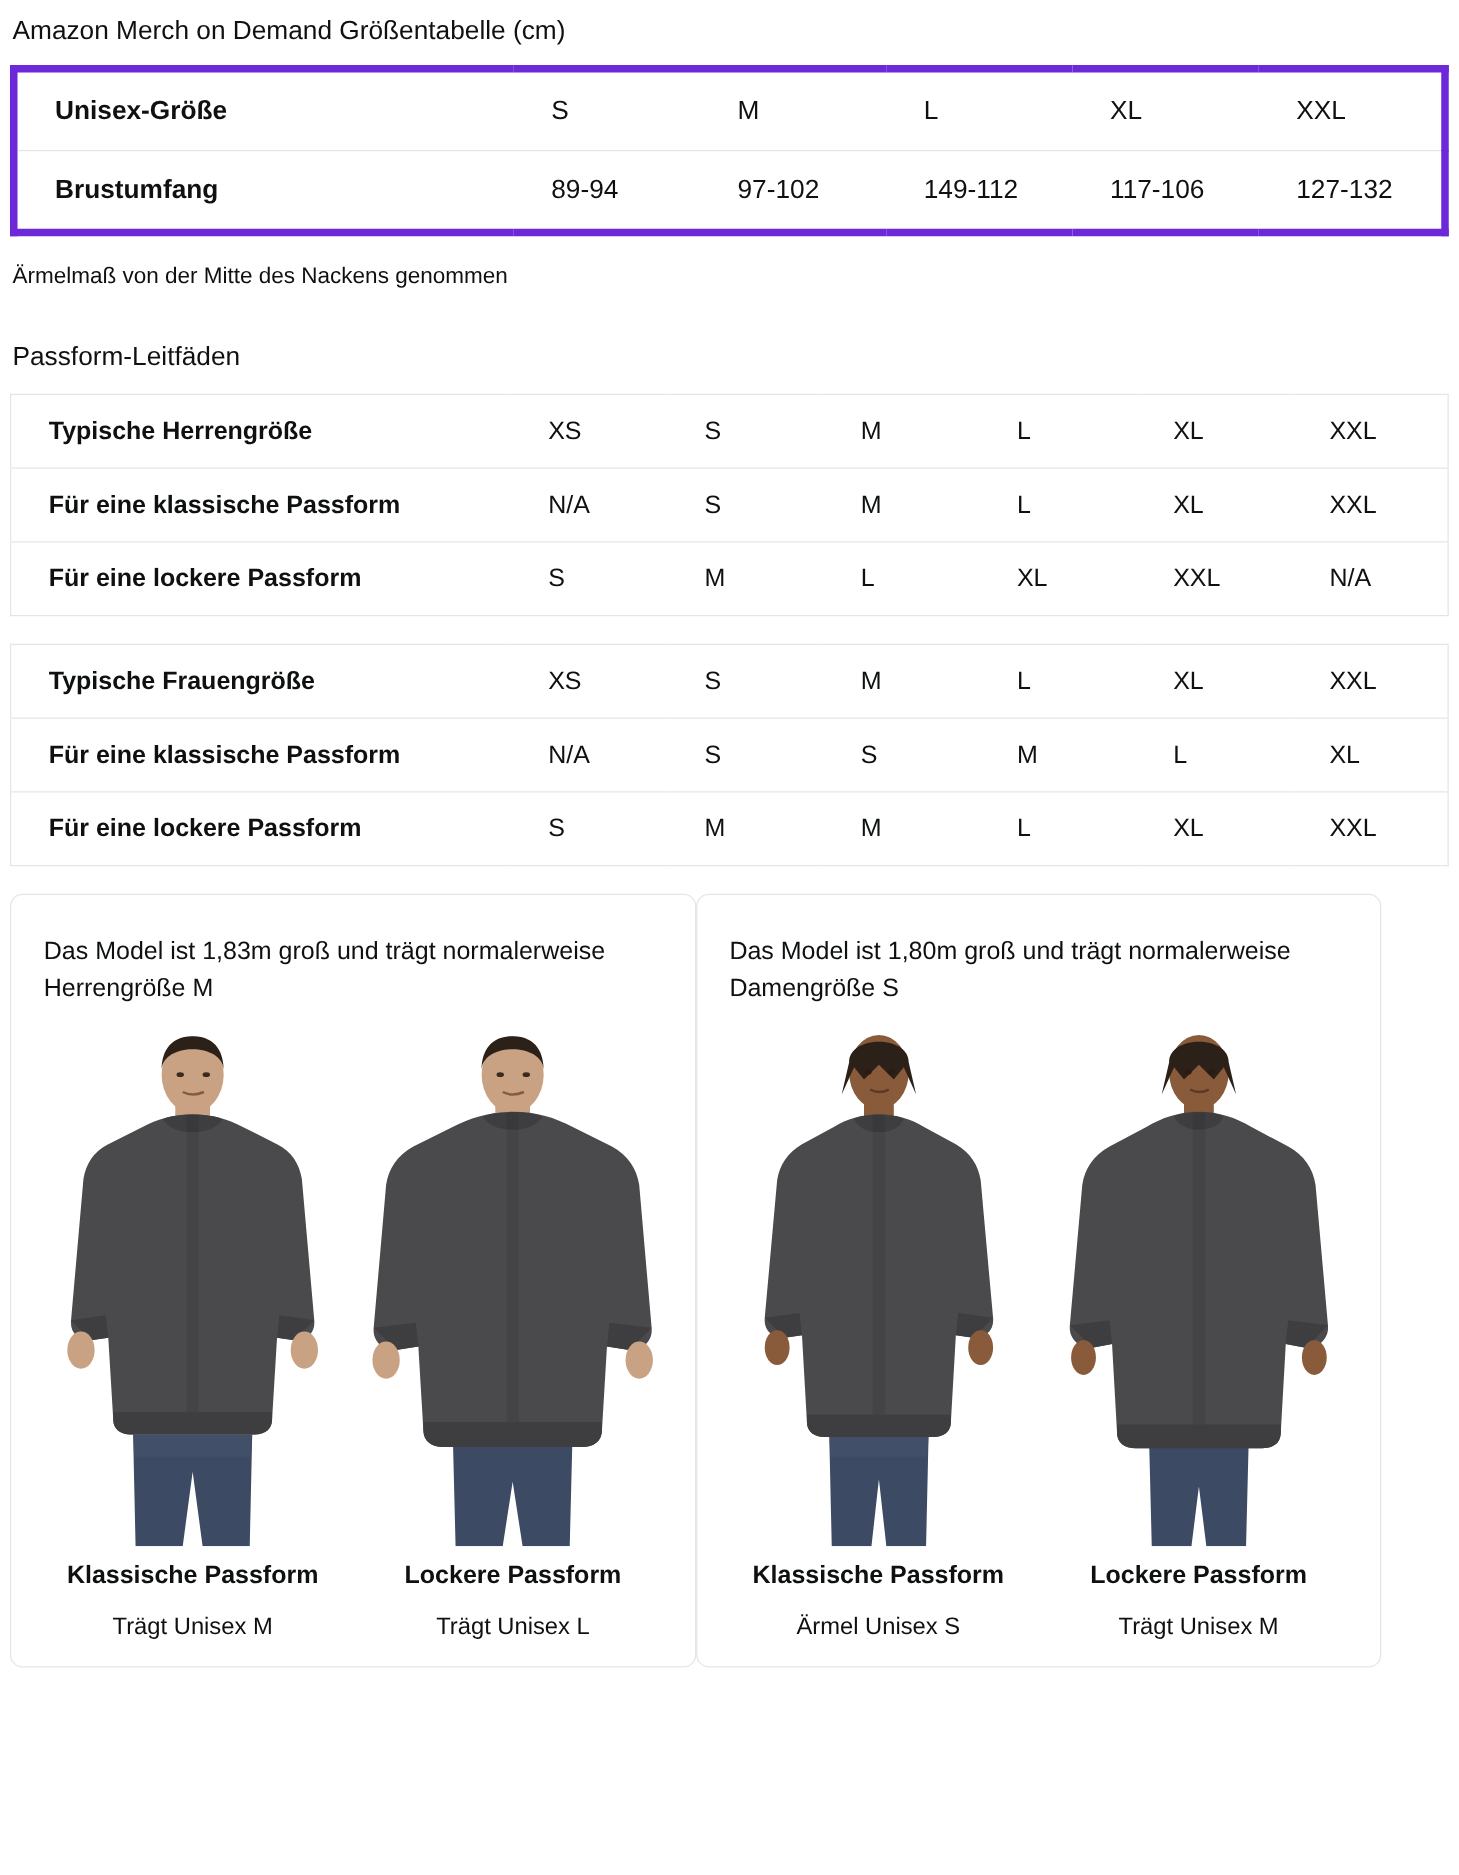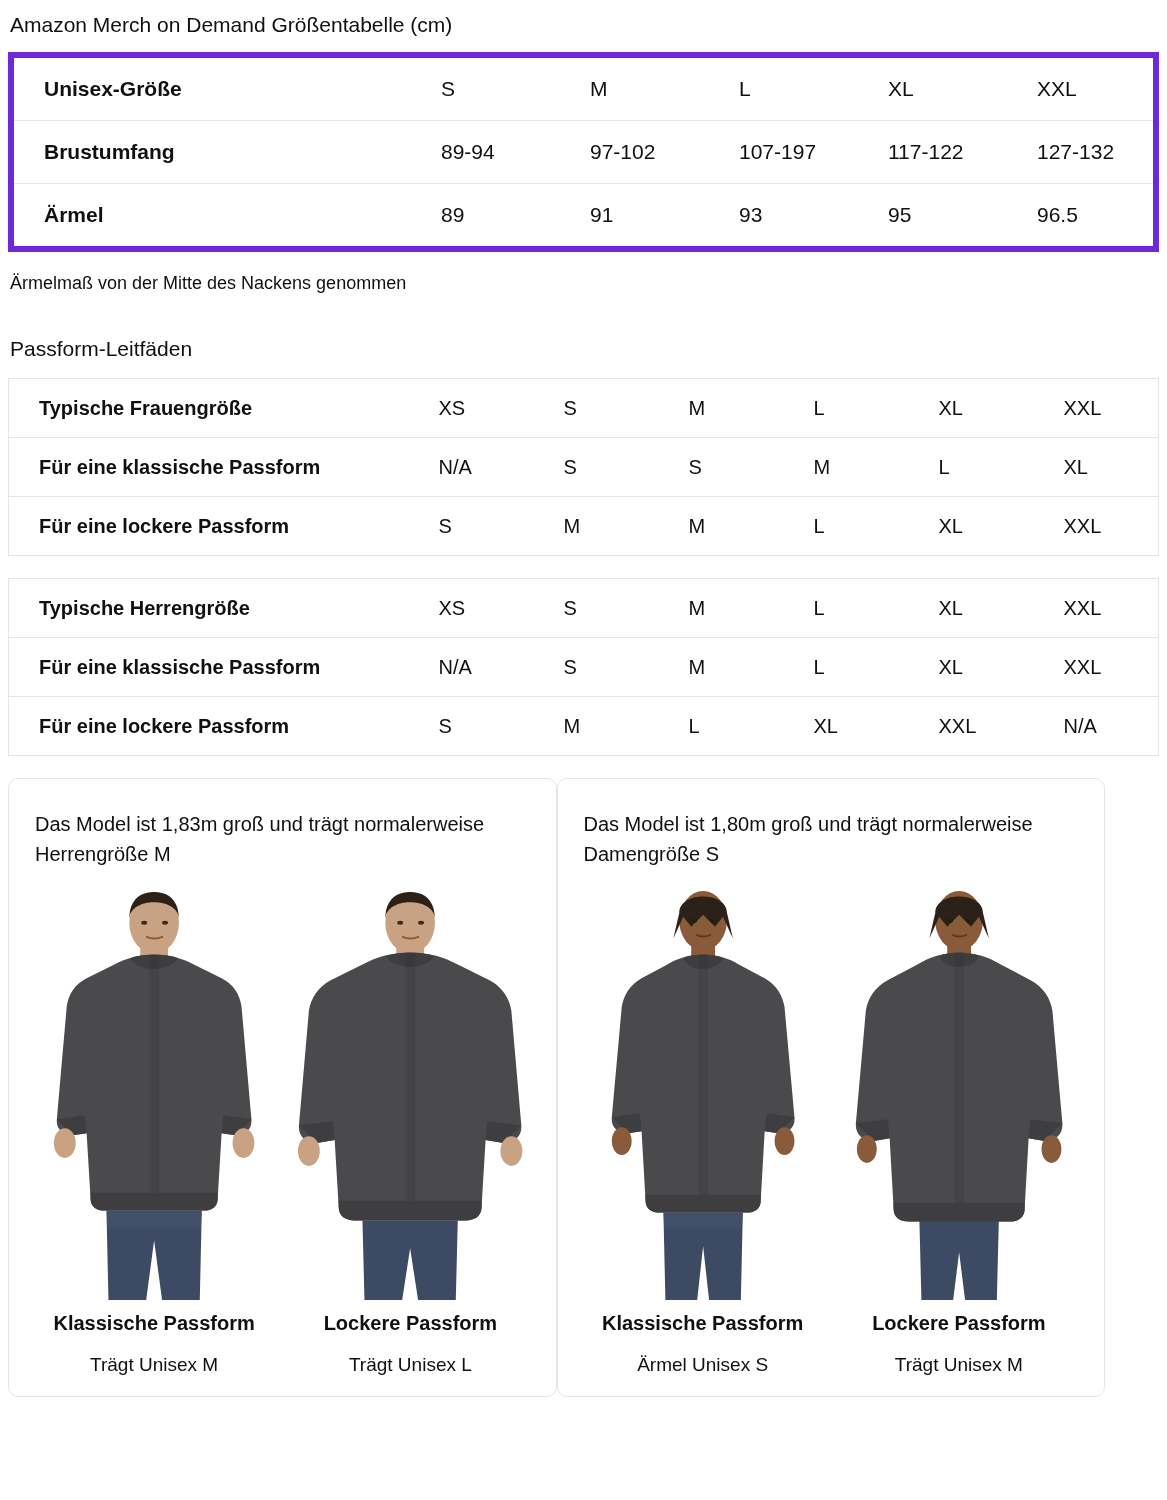--- a/index.html
+++ b/index.html
@@ -134,42 +134,66 @@
         <td>S</td>
         <td>M</td>
         <td>L</td>
         <td>XL</td>
         <td>XXL</td>
       </tr>
       <tr>
         <td class="hdr">Brustumfang</td>
         <td>89-94</td>
         <td>97-102</td>
-        <td>107-197</td>
-        <td>117-122</td>
+        <td>149-112</td>
+        <td>117-106</td>
         <td>127-132</td>
-      </tr>
-      <tr>
-        <td class="hdr">Ärmel</td>
-        <td>89</td>
-        <td>91</td>
-        <td>93</td>
-        <td>95</td>
-        <td>96.5</td>
       </tr>
     </tbody>
   </table>
 
   <div class="note">Ärmelmaß von der Mitte des Nackens genommen</div>
 
   <div class="section-label">Passform-Leitfäden</div>
 
   <table class="fit">
     <tbody>
       <tr>
+        <td class="hdr">Typische Herrengröße</td>
+        <td>XS</td>
+        <td>S</td>
+        <td>M</td>
+        <td>L</td>
+        <td>XL</td>
+        <td>XXL</td>
+      </tr>
+      <tr>
+        <td class="hdr">Für eine klassische Passform</td>
+        <td>N/A</td>
+        <td>S</td>
+        <td>M</td>
+        <td>L</td>
+        <td>XL</td>
+        <td>XXL</td>
+      </tr>
+      <tr>
+        <td class="hdr">Für eine lockere Passform</td>
+        <td>S</td>
+        <td>M</td>
+        <td>L</td>
+        <td>XL</td>
+        <td>XXL</td>
+        <td>N/A</td>
+      </tr>
+    </tbody>
+  </table>
+
+  <table class="fit">
+    <tbody>
+      <tr>
         <td class="hdr">Typische Frauengröße</td>
         <td>XS</td>
         <td>S</td>
         <td>M</td>
         <td>L</td>
         <td>XL</td>
         <td>XXL</td>
       </tr>
       <tr>
         <td class="hdr">Für eine klassische Passform</td>
@@ -181,52 +205,20 @@
         <td>XL</td>
       </tr>
       <tr>
         <td class="hdr">Für eine lockere Passform</td>
         <td>S</td>
         <td>M</td>
         <td>M</td>
         <td>L</td>
         <td>XL</td>
         <td>XXL</td>
-      </tr>
-    </tbody>
-  </table>
-
-  <table class="fit">
-    <tbody>
-      <tr>
-        <td class="hdr">Typische Herrengröße</td>
-        <td>XS</td>
-        <td>S</td>
-        <td>M</td>
-        <td>L</td>
-        <td>XL</td>
-        <td>XXL</td>
-      </tr>
-      <tr>
-        <td class="hdr">Für eine klassische Passform</td>
-        <td>N/A</td>
-        <td>S</td>
-        <td>M</td>
-        <td>L</td>
-        <td>XL</td>
-        <td>XXL</td>
-      </tr>
-      <tr>
-        <td class="hdr">Für eine lockere Passform</td>
-        <td>S</td>
-        <td>M</td>
-        <td>L</td>
-        <td>XL</td>
-        <td>XXL</td>
-        <td>N/A</td>
       </tr>
     </tbody>
   </table>
 
   <div class="models-row">
 
     <div class="model-card">
       <div class="model-caption">Das Model ist 1,83m groß und trägt normalerweise Herrengröße M</div>
       <div class="figs">
 

